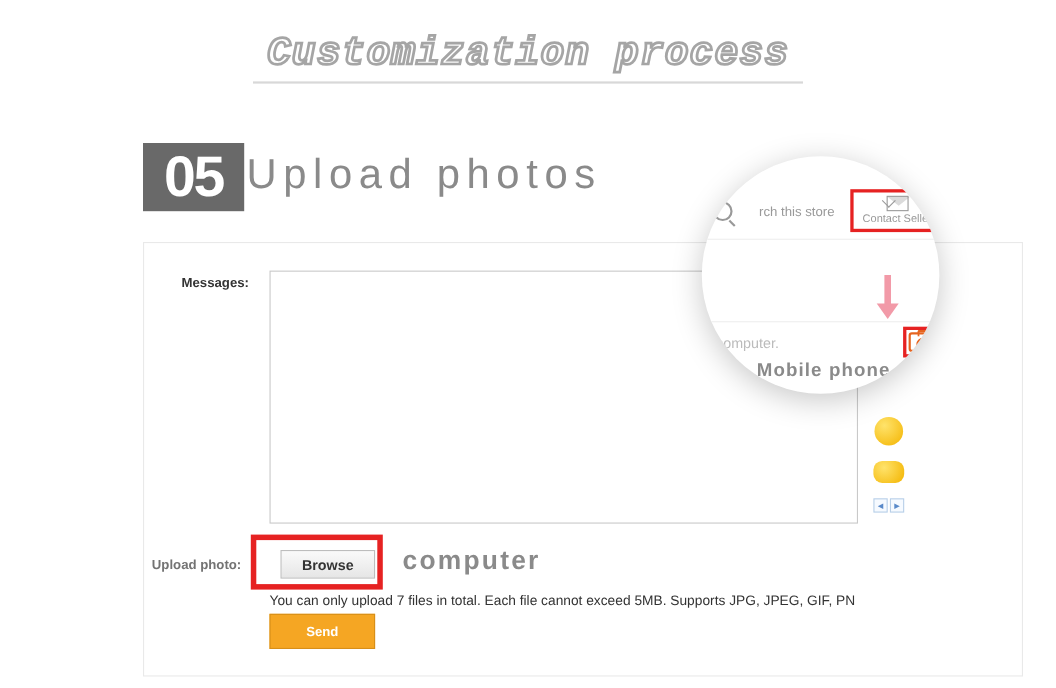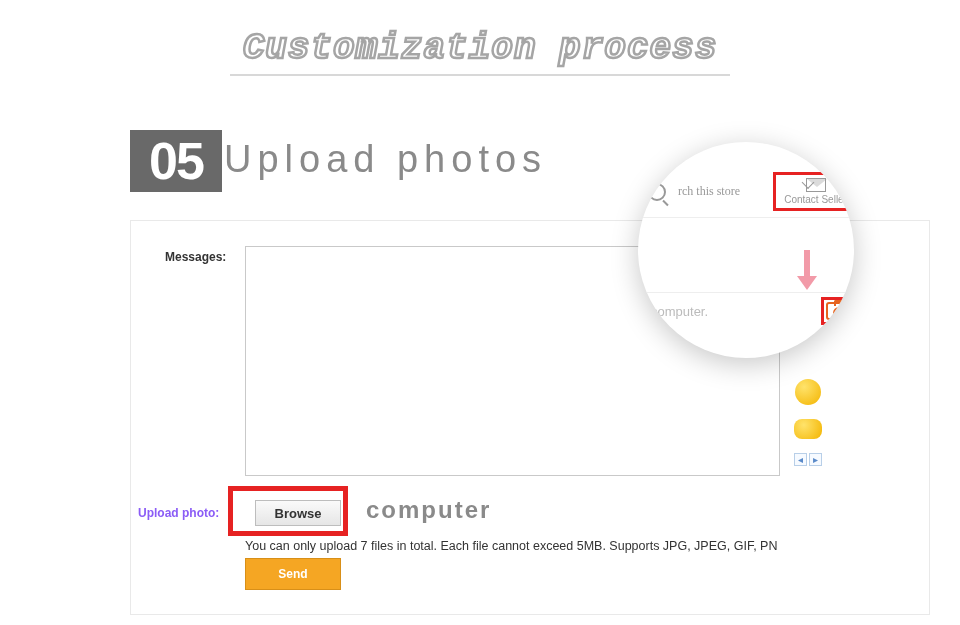--- a/index.html
+++ b/index.html
@@ -123,21 +123,21 @@
     display: flex;
     align-items: center;
     justify-content: center;
   }
   .upload-label {
     position: absolute;
     left: 138px;
     top: 506px;
     font-size: 12px;
     font-weight: 700;
-    color: #8b5cf6;
+    color: #737373;
   }
   .browse-highlight {
     position: absolute;
     left: 228px;
     top: 486px;
     width: 120px;
     height: 50px;
     border: 5px solid #e62222;
   }
   .browse-btn {
@@ -207,24 +207,23 @@
   .mag-row1 {
     display: flex;
     align-items: center;
     justify-content: space-between;
     padding: 0 40px 6px 50px;
     border-bottom: 1px solid #eee;
   }
   .search-group {
     display: flex;
     align-items: center;
-    gap: 12px;
+    gap: 24px;
     color: #999;
     font-size: 12px;
-    font-family: Liberation Serif, serif;
   }
   .search-ico {
     width: 18px;
     height: 18px;
     border: 2px solid #999;
     border-radius: 50%;
     position: relative;
   }
   .search-ico::after {
     content: "";
@@ -397,14 +396,15 @@
     <div class="arrow-down">
       <div class="shaft"></div>
       <div class="head"></div>
     </div>
     <div class="mag-row2">
       <span class="haracters">computer.</span>
       <div class="camera-box">
         <div class="camera-ico"></div>
       </div>
     </div>
+    <div class="mobile-label">Mobile phone</div>
   </div>
 </div>
 
 </body></html>

